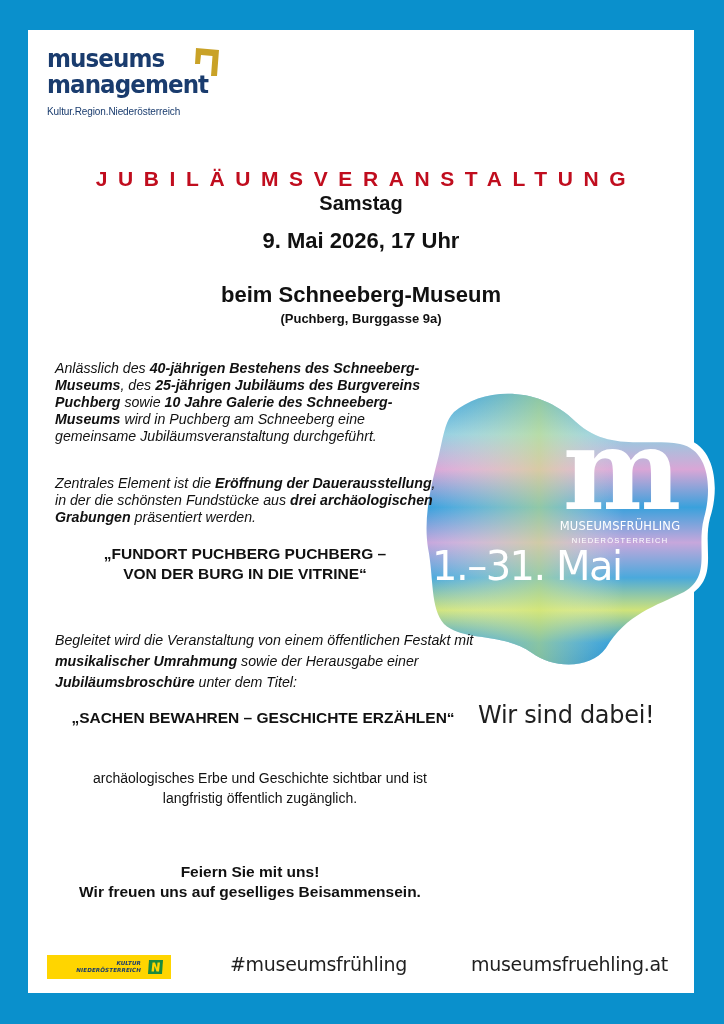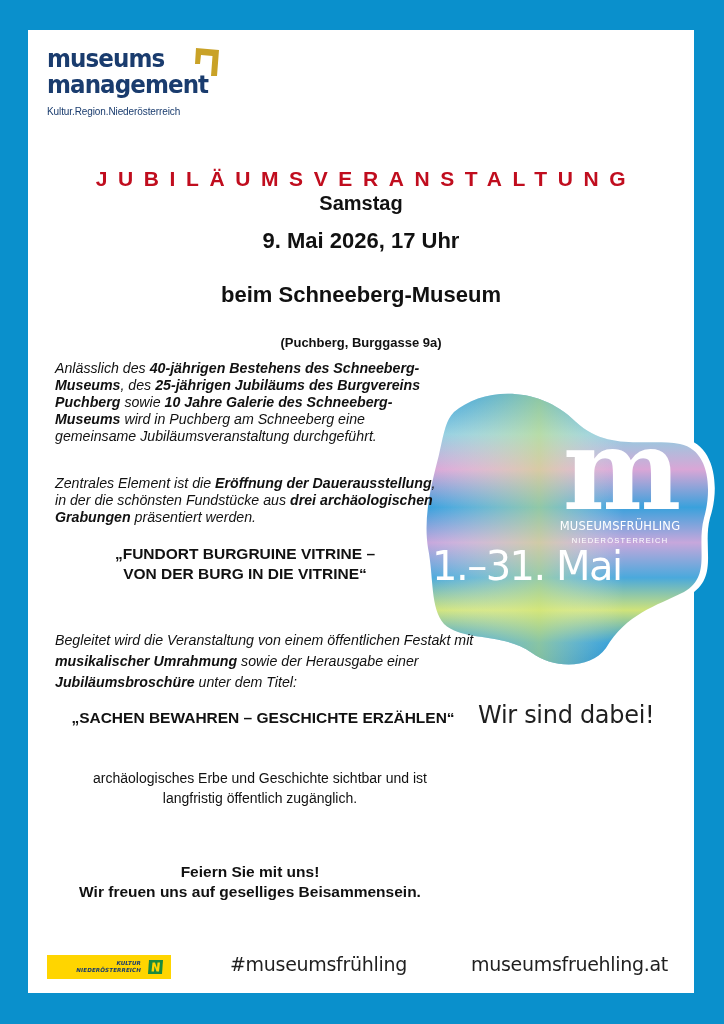--- a/index.html
+++ b/index.html
@@ -50,21 +50,21 @@
       color: #c00d1e;
       font-weight: bold;
       font-size: 21px;
       letter-spacing: 10.6px;
       padding-left: 10px;
       margin-top: 20px;
     }
     .h-day { top: 192px; font-weight: bold; font-size: 20px; }
     .h-date { top: 228px; font-weight: bold; font-size: 22px; }
     .h-place { top: 282px; font-weight: bold; font-size: 22px; }
-    .h-addr { top: 311px; font-weight: bold; font-size: 13px; margin-top: 24px; }
+    .h-addr { top: 311px; font-weight: bold; font-size: 13px; }
 
     .para {
       position: absolute; left: 55px;
       font-size: 14.2px; line-height: 17px;
       color: #111;
       font-style: italic;
     }
     .para b { font-weight: bold; }
     .p1 { top: 360px; width: 390px; }
     .p2 { top: 475px; width: 390px; }
@@ -186,21 +186,21 @@
 </svg>
 <div class="blob-text m-glyph">m</div>
 <div class="blob-text mf-title">MUSEUMSFRÜHLING</div>
 <div class="blob-text mf-sub">NIEDERÖSTERREICH</div>
 <div class="blob-text mf-dates">1.–31. Mai</div>
 <div class="dabei">Wir sind dabei!</div>
 
 <div class="para p1"><span>Anlässlich des </span><b>40-jährigen Bestehens des Schneeberg-Museums</b><span>, des </span><b>25-jährigen Jubiläums des Burgvereins Puchberg</b><span> sowie </span><b>10 Jahre Galerie des Schneeberg-Museums</b><span> wird in Puchberg am Schneeberg eine gemeinsame Jubiläumsveranstaltung durchgeführt.</span></div>
 <div class="para p2"><span>Zentrales Element ist die </span><b>Eröffnung der Dauerausstellung</b><span>, in der die schönsten Fundstücke aus </span><b>drei archäologischen Grabungen</b><span> präsentiert werden.</span></div>
 <div class="quote1">
-  <div>„FUNDORT BURGRUINE VITRINE –</div>
+  <div>„FUNDORT PUCHBERG PUCHBERG –</div>
   <div>VON DER BURG IN DIE VITRINE“</div>
 </div>
 <div class="para p3"><span>Begleitet wird die Veranstaltung von einem öffentlichen Festakt mit </span><b>musikalischer Umrahmung</b><span> sowie der Herausgabe einer </span><b>Jubiläumsbroschüre</b><span> unter dem Titel:</span></div>
 <div class="quote2">
   <div>„SACHEN BEWAHREN – GESCHICHTE ERZÄHLEN“</div>
 </div>
 <div class="p4">
   <div>archäologisches Erbe und Geschichte sichtbar und ist</div>
   <div>langfristig öffentlich zugänglich.</div>
 </div>

